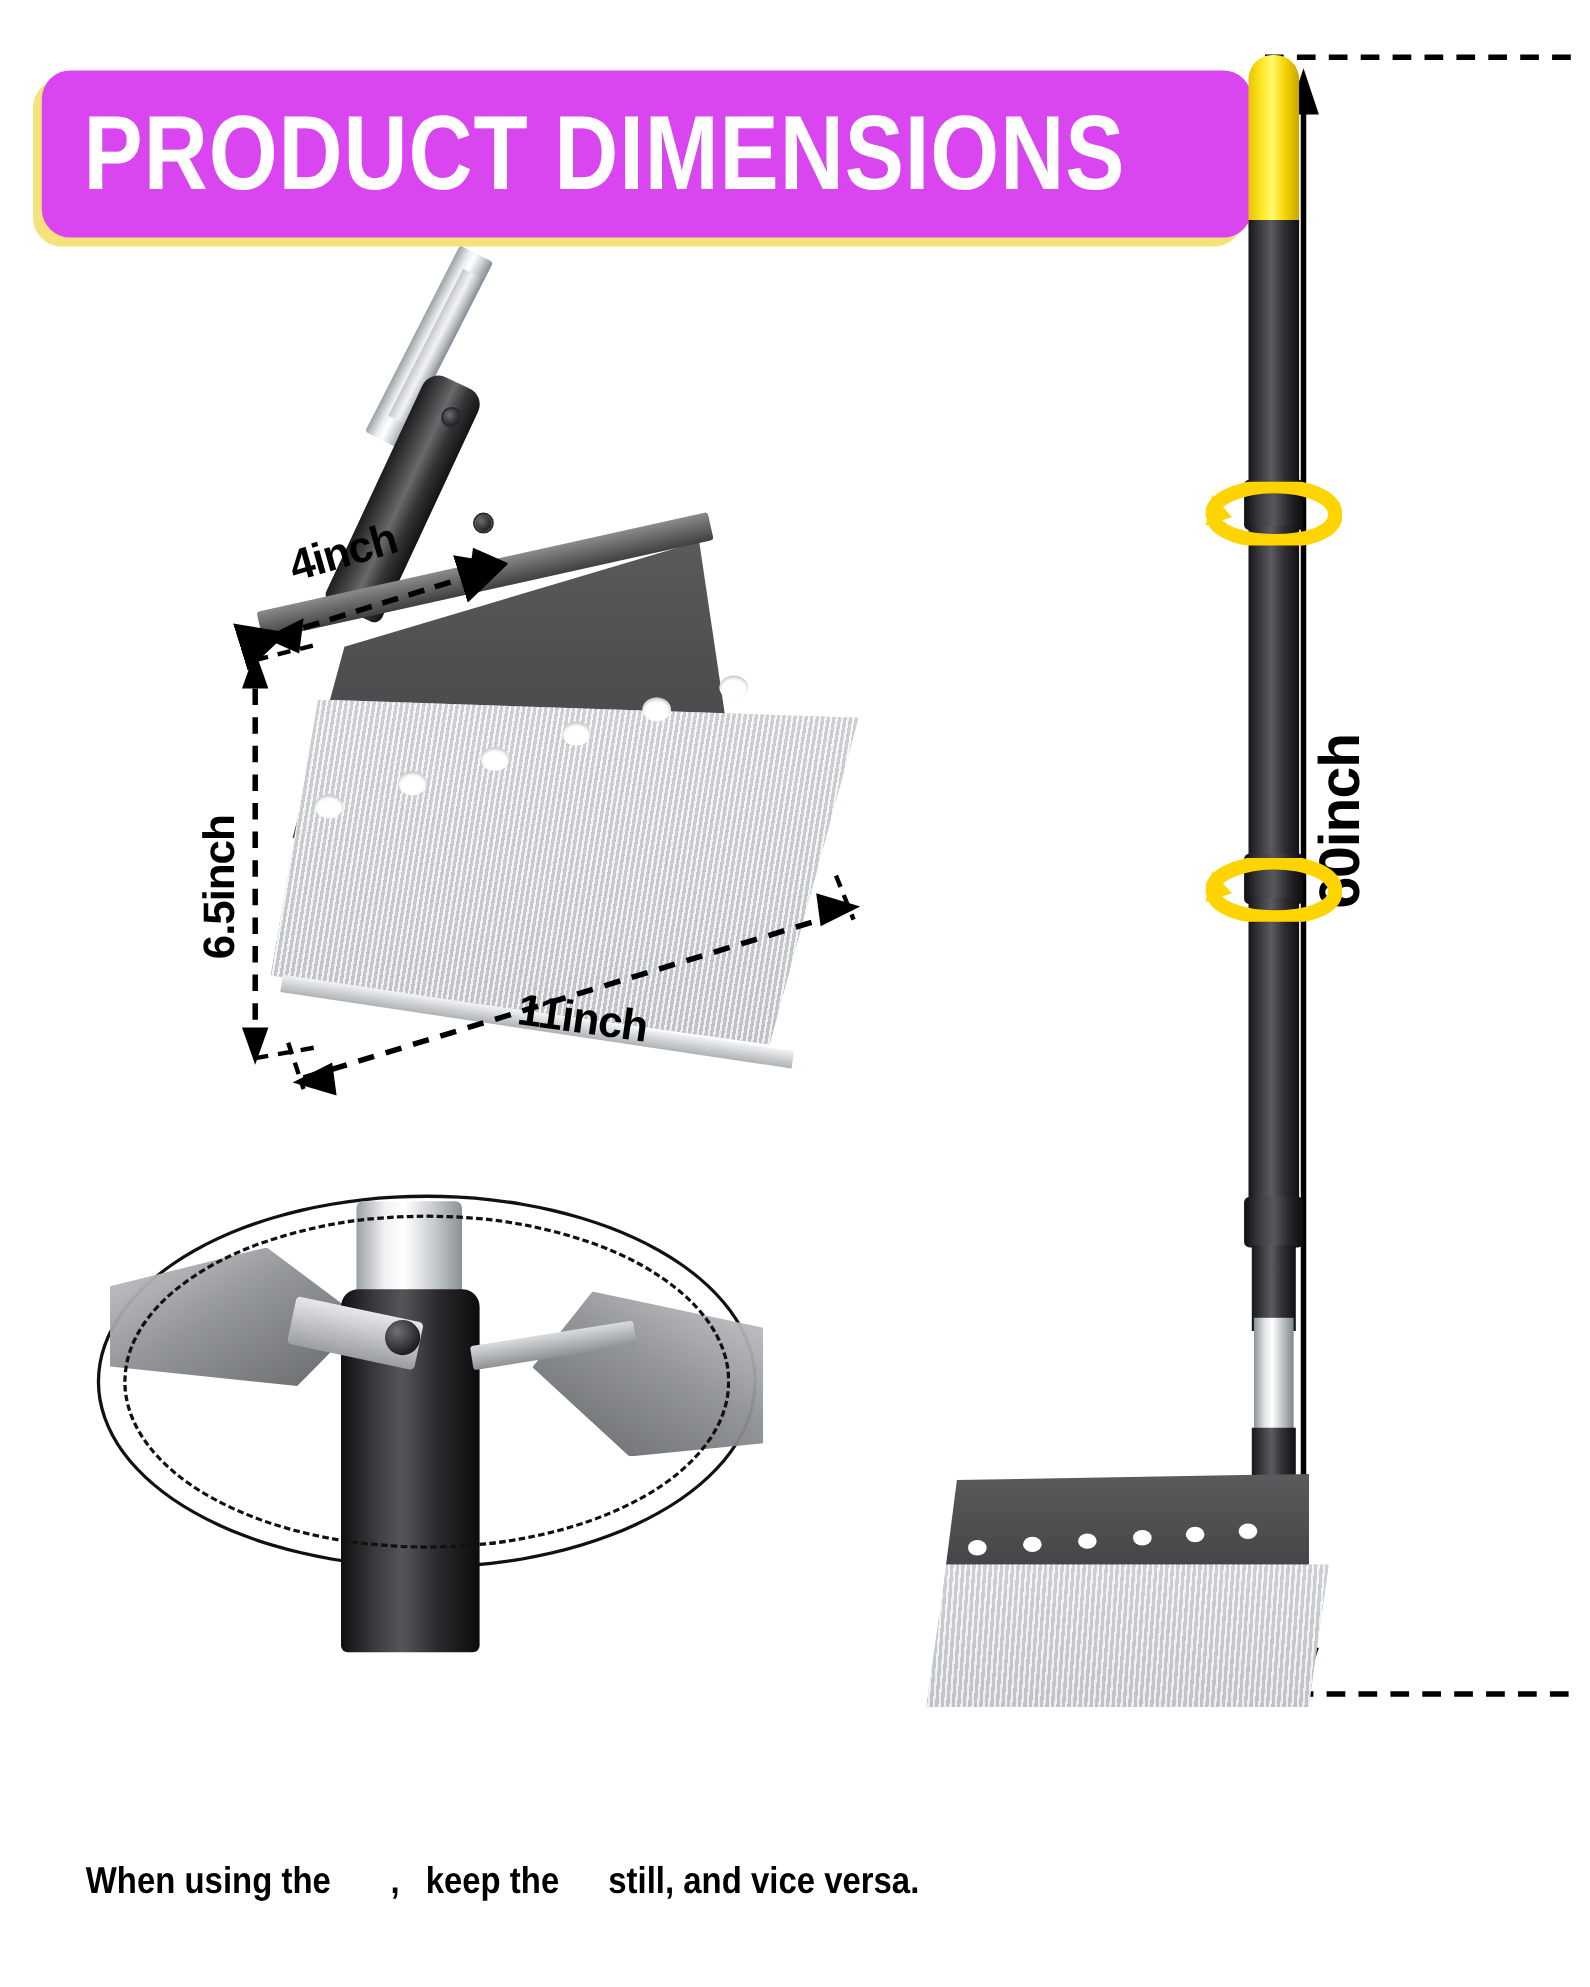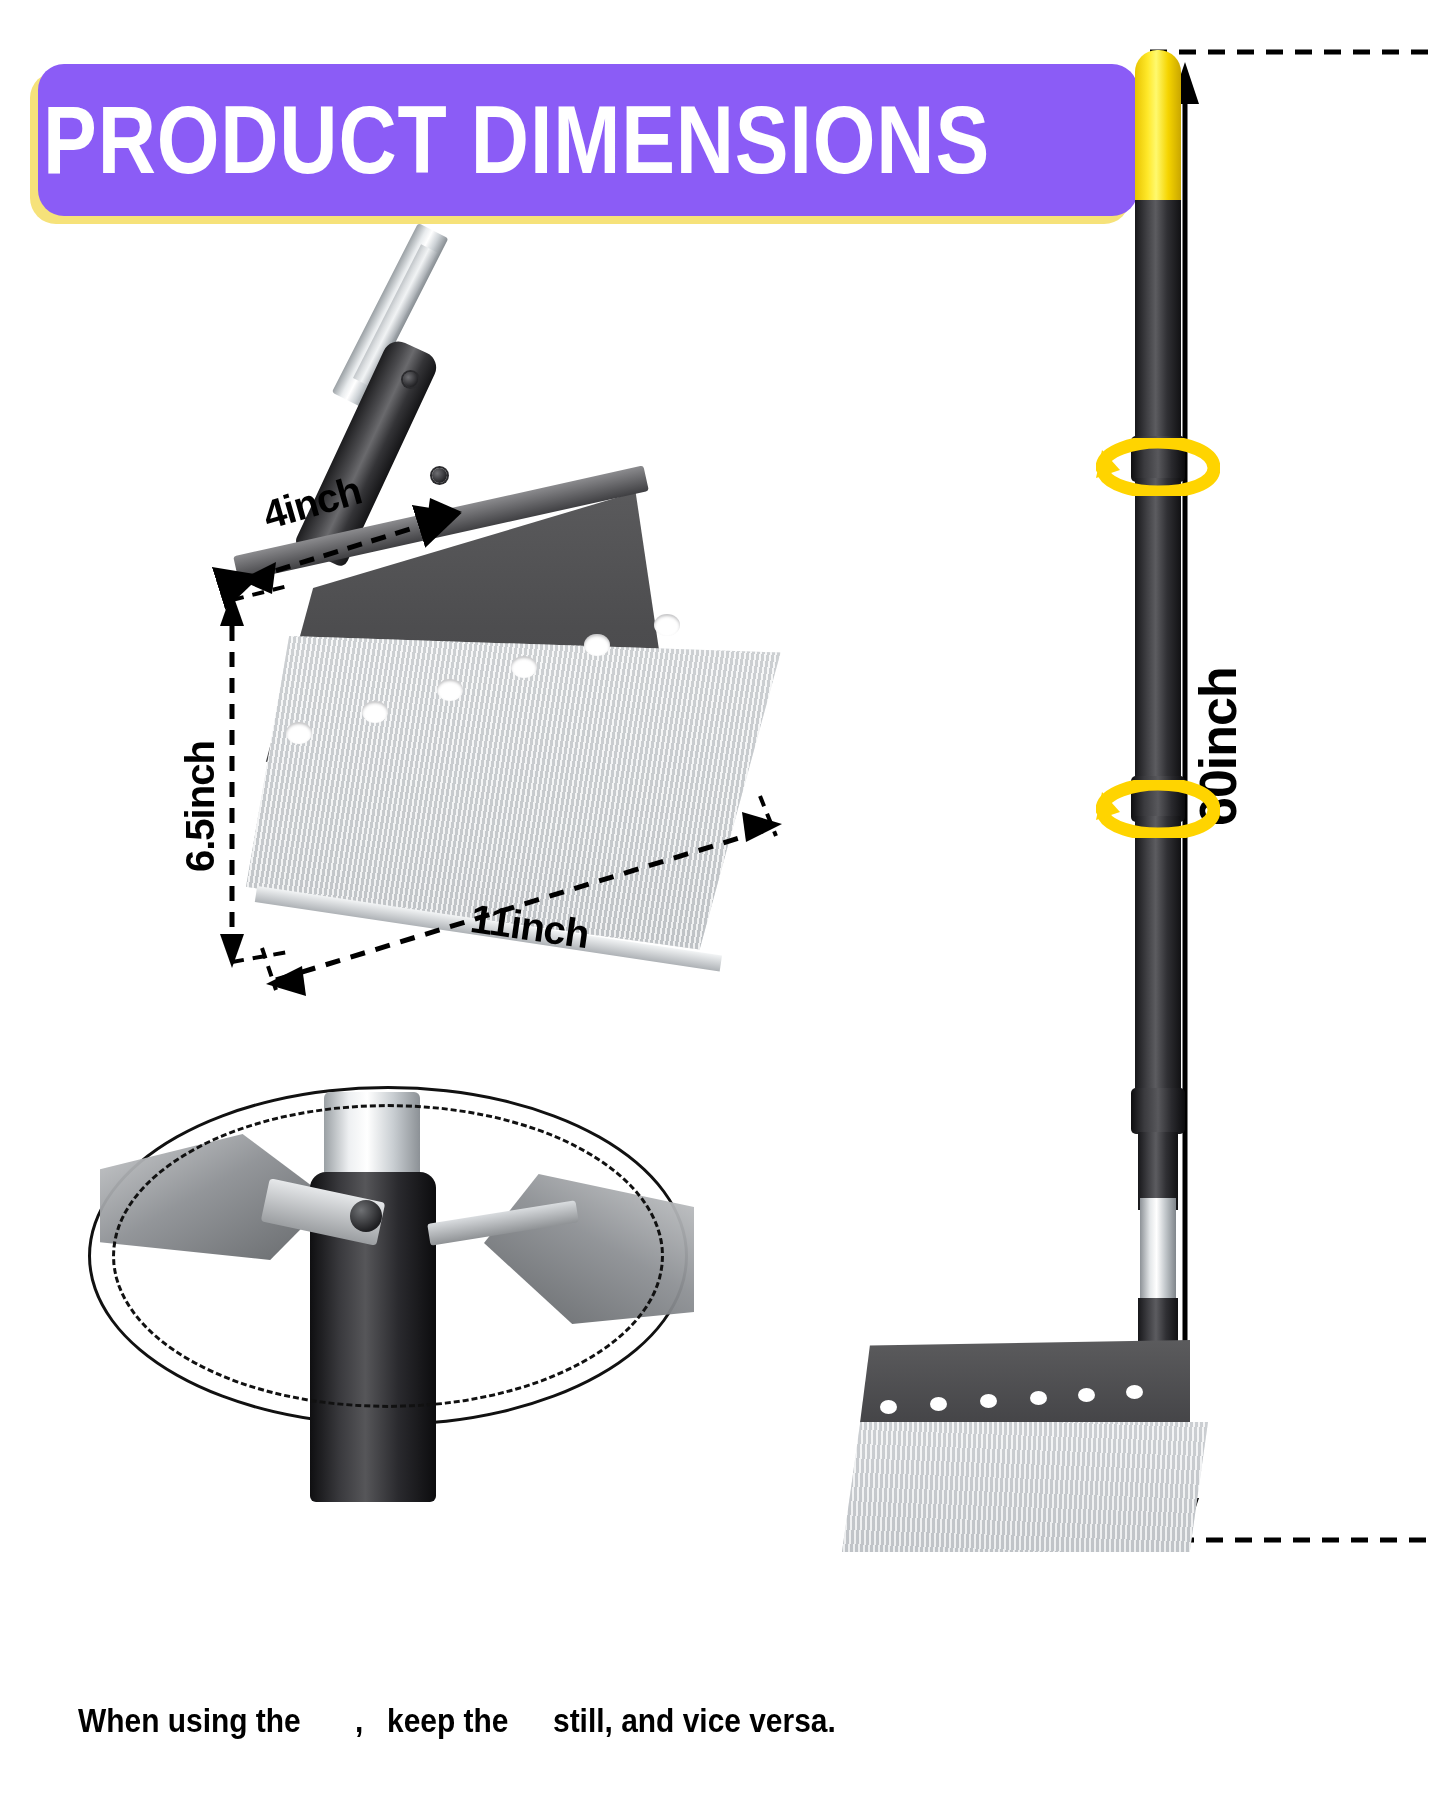--- a/index.html
+++ b/index.html
@@ -11,22 +11,22 @@
   }
   .stage{position:absolute;left:0;top:0;width:1445px;height:1806px;}
 
   
   .banner-shadow{
     position:absolute;left:30px;top:72px;width:1100px;height:152px;
     background:#f6e27a;border-radius:26px;
   }
   .banner{
     position:absolute;left:38px;top:64px;width:1100px;height:152px;
-    background:#8b5cf6;border-radius:26px;
-    display:flex;align-items:center;justify-content:center;
+    background:#d946ef;border-radius:26px;
+    display:flex;align-items:center;
   }
   .banner-title{
     color:#ffffff;font-size:96px;line-height:1;
     font-weight:bold;letter-spacing:1px;
     transform:scaleX(0.84);transform-origin:left center;
     margin-left:38px;white-space:nowrap;
     font-family:"Liberation Sans", sans-serif;
   }
 
   
@@ -218,21 +218,21 @@
     transform:rotate(-9deg);border-radius:3px;
   }
   .d-screw{
     position:absolute;left:262px;top:114px;width:32px;height:32px;border-radius:50%;
     background:radial-gradient(circle at 35% 32%,#6f7174,#1e1e21 72%);
   }
 
   
   .caption{
     position:absolute;left:78px;top:1680px;width:760px;height:60px;
-    display:flex;align-items:flex-end;gap:0px;
+    display:flex;align-items:center;gap:0px;
   }
   .caption span.txt{
     font-size:34px;font-weight:bold;color:#000;
     transform:scaleX(0.88);transform-origin:left center;white-space:nowrap;
     font-family:"Liberation Sans", sans-serif;
   }
   .ico{display:inline-block;vertical-align:middle;}
 </style>
 </head>
 <body>

